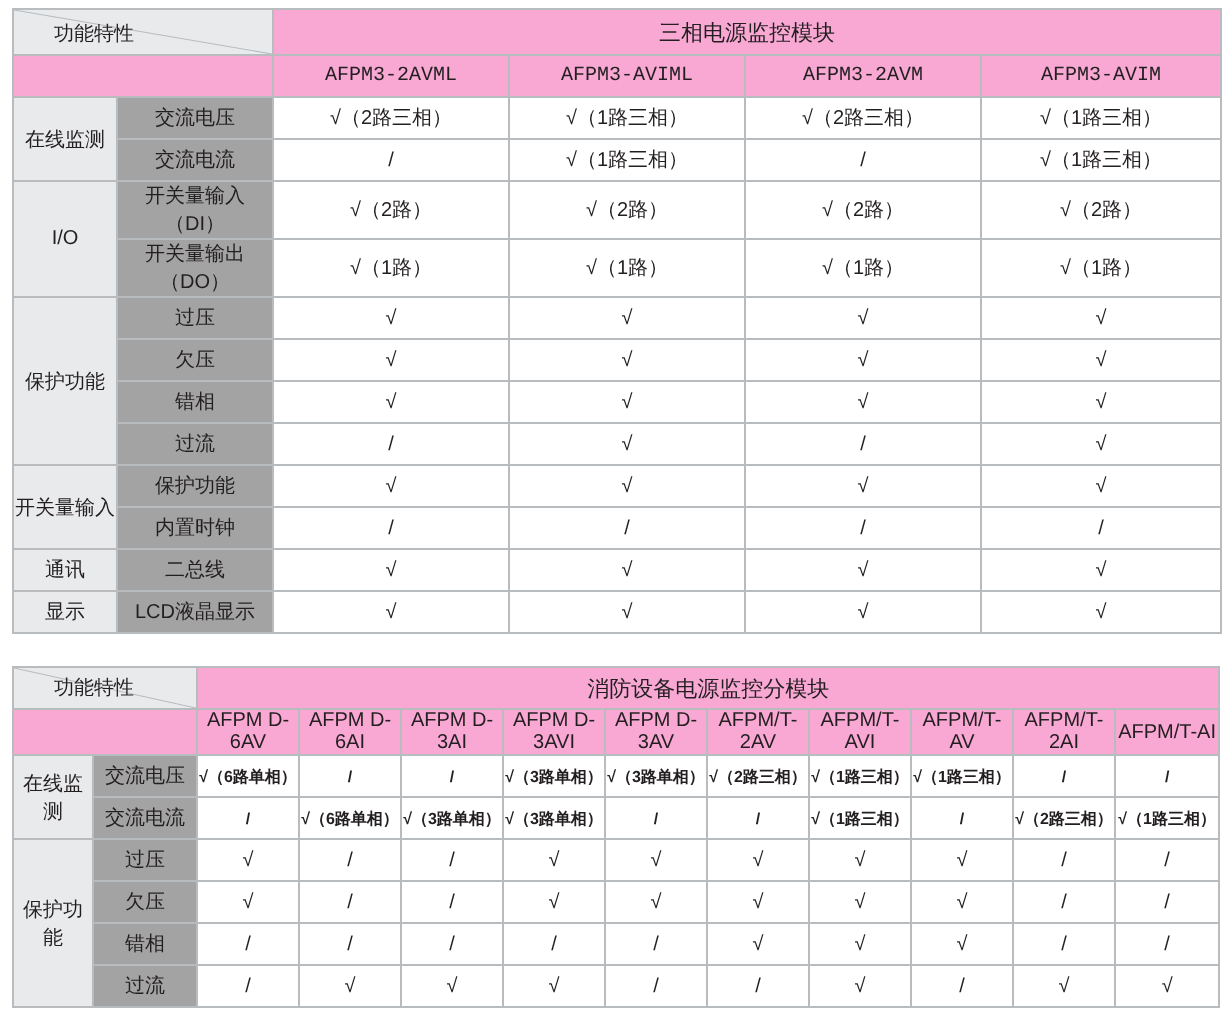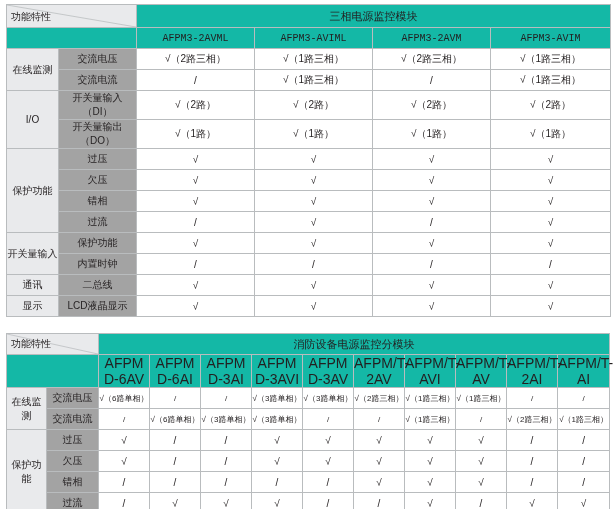--- a/index.html
+++ b/index.html
@@ -13,52 +13,52 @@
 
   table{border-collapse:collapse;table-layout:fixed;width:604px;}
   table td, table th{
     border:1px solid #b9bcbe;
     text-align:center;
     vertical-align:middle;
     font-weight:normal;
     background:#ffffff;
     padding:0;
   }
-  .hdr-band{background:#14b8a6;}
+  .hdr-band{background:#f9a8d4;}
   .grp-label{background:#e9eaec;font-size:10px;letter-spacing:0px;margin-top:47px;}
   .sub-label{background:#a3a3a3;font-size:10px;}
   .cell{font-size:10px;}
-  .xsmall{font-size:8px;}
+  .xsmall{font-size:8px;font-weight:bold;}
 
   
   .diag{
     position:relative;
     background:#e9eaec;
     height:40px;
     overflow:hidden;
   }
   .diag .line{
     position:absolute;left:0;top:0;width:100%;height:100%;
   }
   .diag .lbl-top{
     position:absolute;right:4px;top:21px;font-size:10px;
   }
   .diag .lbl-bot{
-    position:absolute;left:4px;bottom:3px;font-size:10px;
+    position:absolute;left:20px;bottom:3px;font-size:10px;
   }
 
   .t1 td{height:20px;}
   .t1 .hrow td{height:22px;}
   .gap{height:16px;}
 
   .t2 td{height:20px;}
   .t2 .hrow td{height:20px;}
 
   .model-name{font-size:10px;font-family:Liberation Mono, monospace;}
-  .model-name-s{font-size:14px;}
+  .model-name-s{font-size:10px;}
   .band-title{font-size:11px;}
 </style>
 </head>
 <body>
 
 <div class="page">
 
   <table class="t1">
     <colgroup>
       <col style="width:52px">

